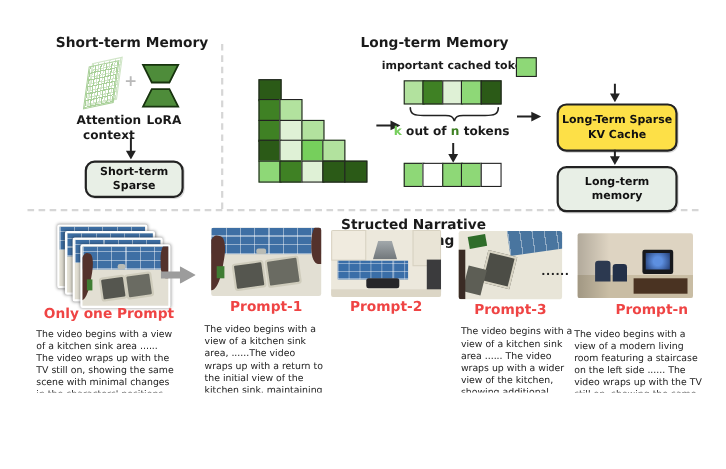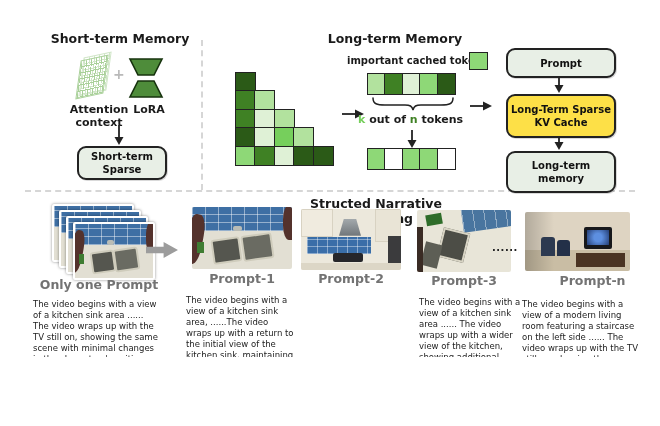--- a/index.html
+++ b/index.html
@@ -88,21 +88,21 @@
   .wall-shadow { left:0; top:0; width:28%; height:100%; background:linear-gradient(90deg, rgba(0,0,0,.20), rgba(0,0,0,0)); }
   .tv { right:17%; top:26%; width:27%; height:36%; background:#17181c; border-radius:2px; }
   .tv-screen { right:20%; top:31%; width:21%; height:25%; background:radial-gradient(circle,#5d8fe0 0 30%, #243e75 100%); }
   .cabinet { right:5%; bottom:7%; width:46%; height:23%; background:#4a3322; }
   .chair1 { left:15%; top:42%; width:14%; height:32%; background:#2c3950; border-radius:3px 3px 0 0; }
   .chair2 { left:30%; top:47%; width:13%; height:28%; background:#233048; border-radius:3px 3px 0 0; }
 
   
   .stack-layer { border:2px solid #fff; box-shadow:0 0 3px rgba(0,0,0,.45); width:78px; height:54px; }
 
-  .col-label { font-size:12.5px; font-weight:700; text-align:center; color:#737373; }
+  .col-label { font-size:12.5px; font-weight:700; text-align:center; color:#ef4444; }
   .col-text { font-size:8.5px; line-height:11px; color:#222; }
   .dots { font-size:10px; font-weight:700; color:#222; letter-spacing:0.5px; }
 
   .caption { left:0; width:660px; top:398px; text-align:center;
     font-family:"Liberation Serif", serif; font-size:10.5px; color:#111; }
 </style>
 </head>
 <body>
 
 <div id="canvas">
@@ -203,21 +203,20 @@
       <div class="tcell" style="background: rgb(142, 216, 119);"></div>
       <div class="tcell" style="background: rgb(142, 216, 119);"></div>
       <div class="tcell" style="background: rgb(255, 255, 255);"></div>
     </div>
 
   <svg class="abs" style="left:470px; top:100px;" width="22" height="12">
     <line x1="0" y1="6" x2="14" y2="6" stroke="#222" stroke-width="1.8"></line>
     <polygon points="13,1.5 13,10.5 22,6" fill="#222"></polygon>
   </svg>
 
-  <div class="abs fbox" style="left: 506px; top: 48px; width: 106px; height: 26px; background: rgb(232, 239, 230);">Prompt</div>
   <svg class="abs" style="left:553px; top:76px;" width="12" height="17">
     <line x1="6" y1="0" x2="6" y2="10" stroke="#222" stroke-width="1.8"></line>
     <polygon points="1.5,9 10.5,9 6,17" fill="#222"></polygon>
   </svg>
   <div class="abs fbox" style="left: 506px; top: 94px; width: 106px; height: 40px; background: #fde047;">Long-Term Sparse
 KV Cache</div>
   <svg class="abs" style="left:553px; top:136px;" width="12" height="14">
     <line x1="6" y1="0" x2="6" y2="7" stroke="#222" stroke-width="1.8"></line>
     <polygon points="1.5,6 10.5,6 6,14" fill="#222"></polygon>
   </svg>

